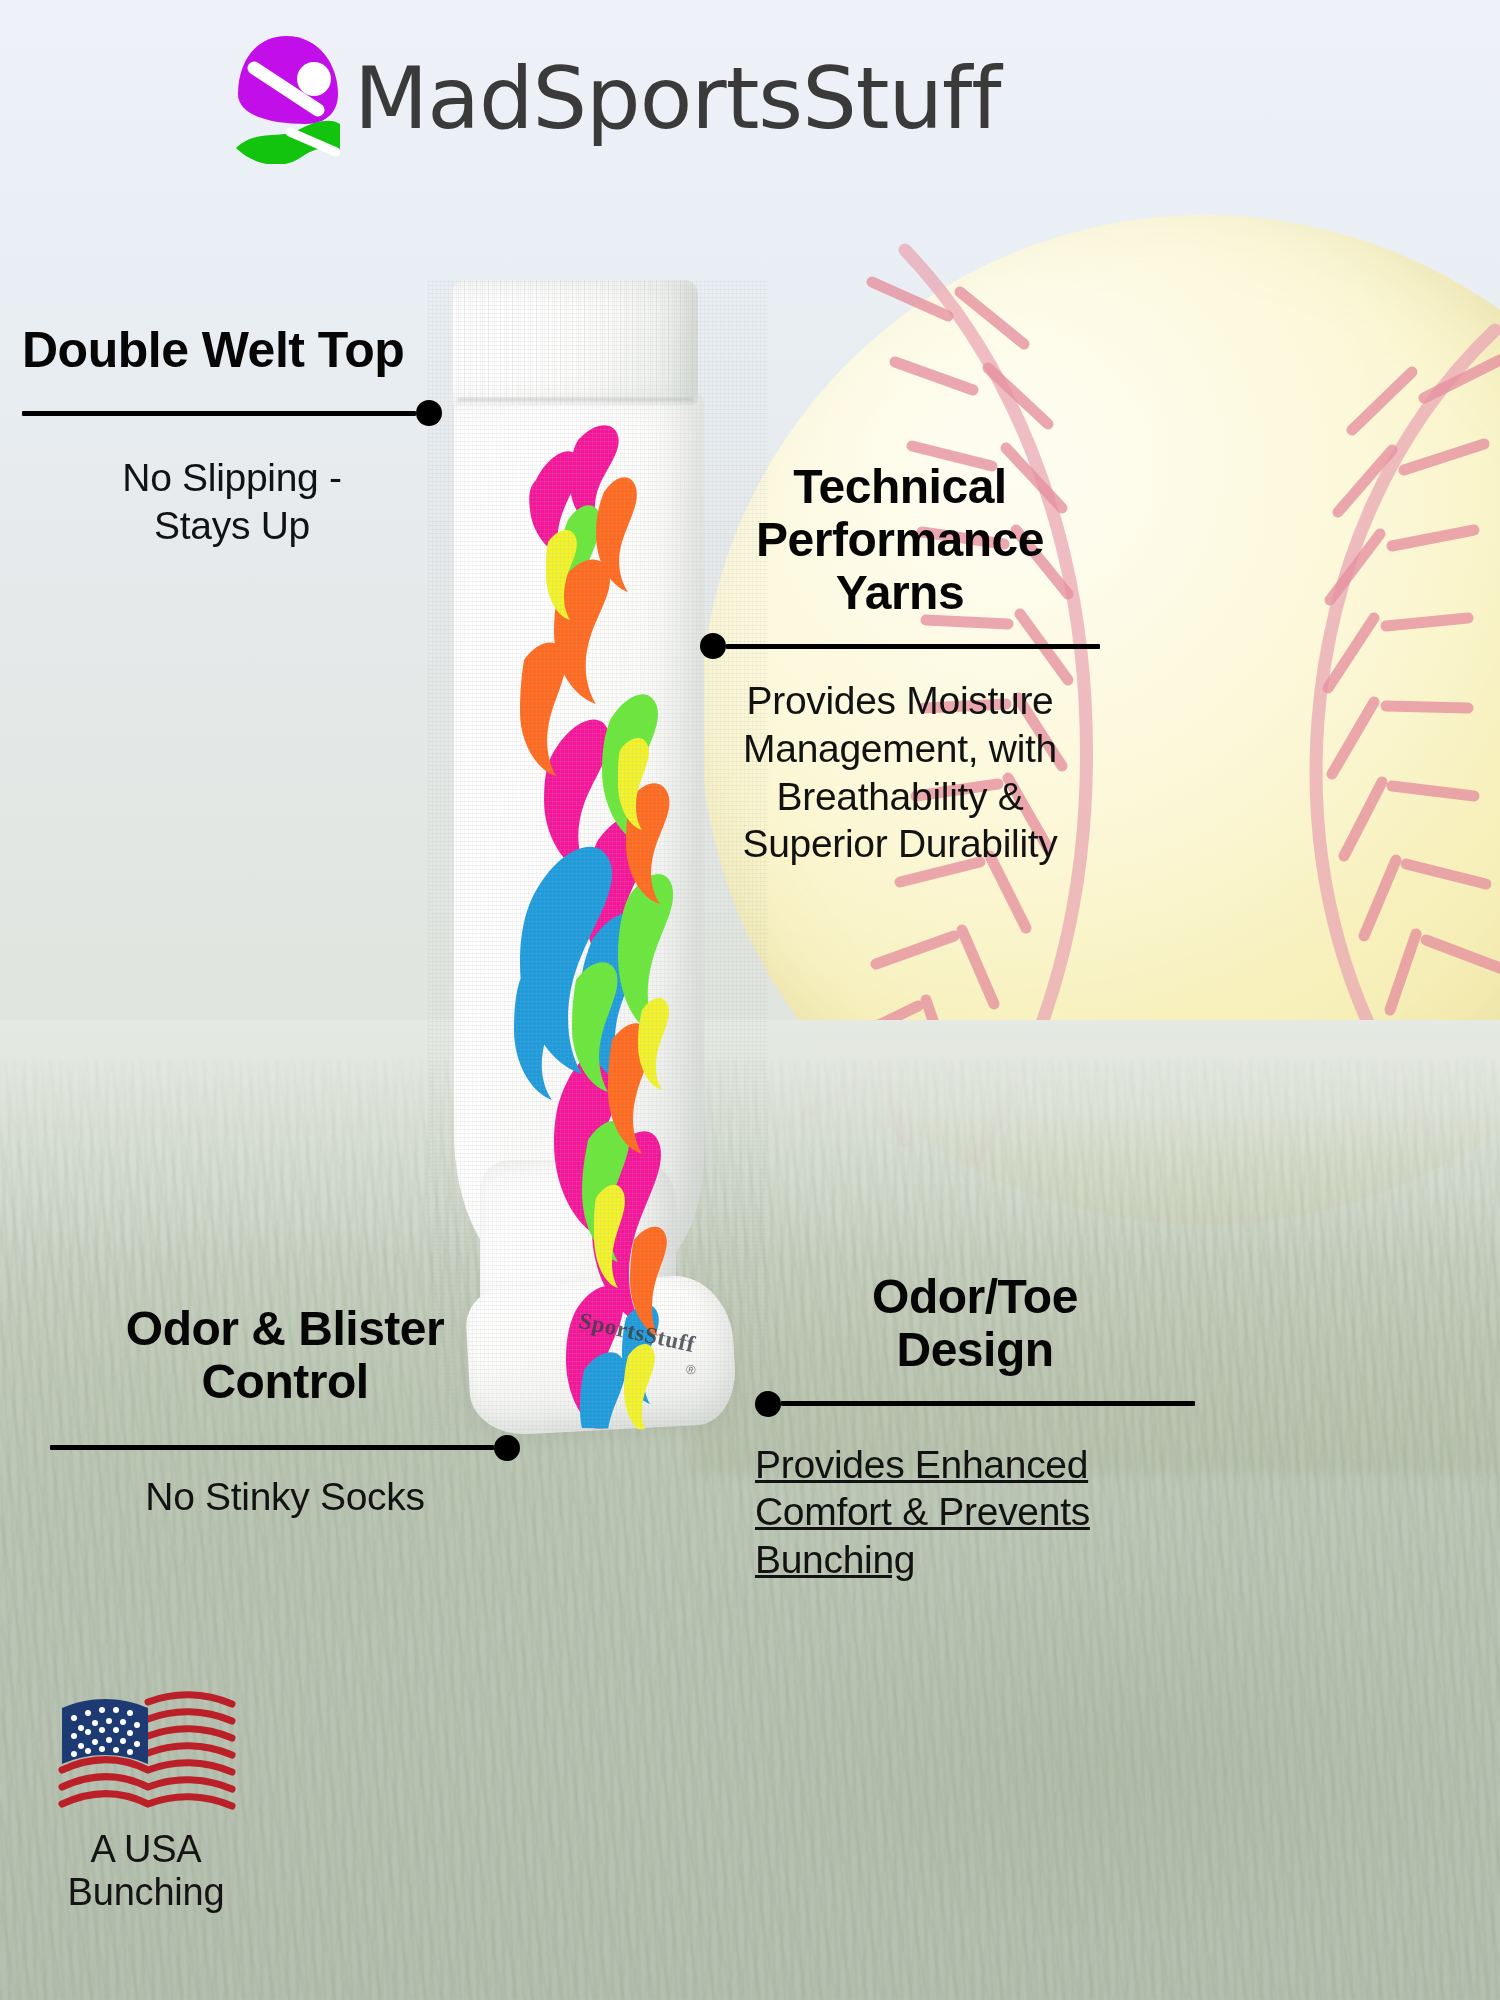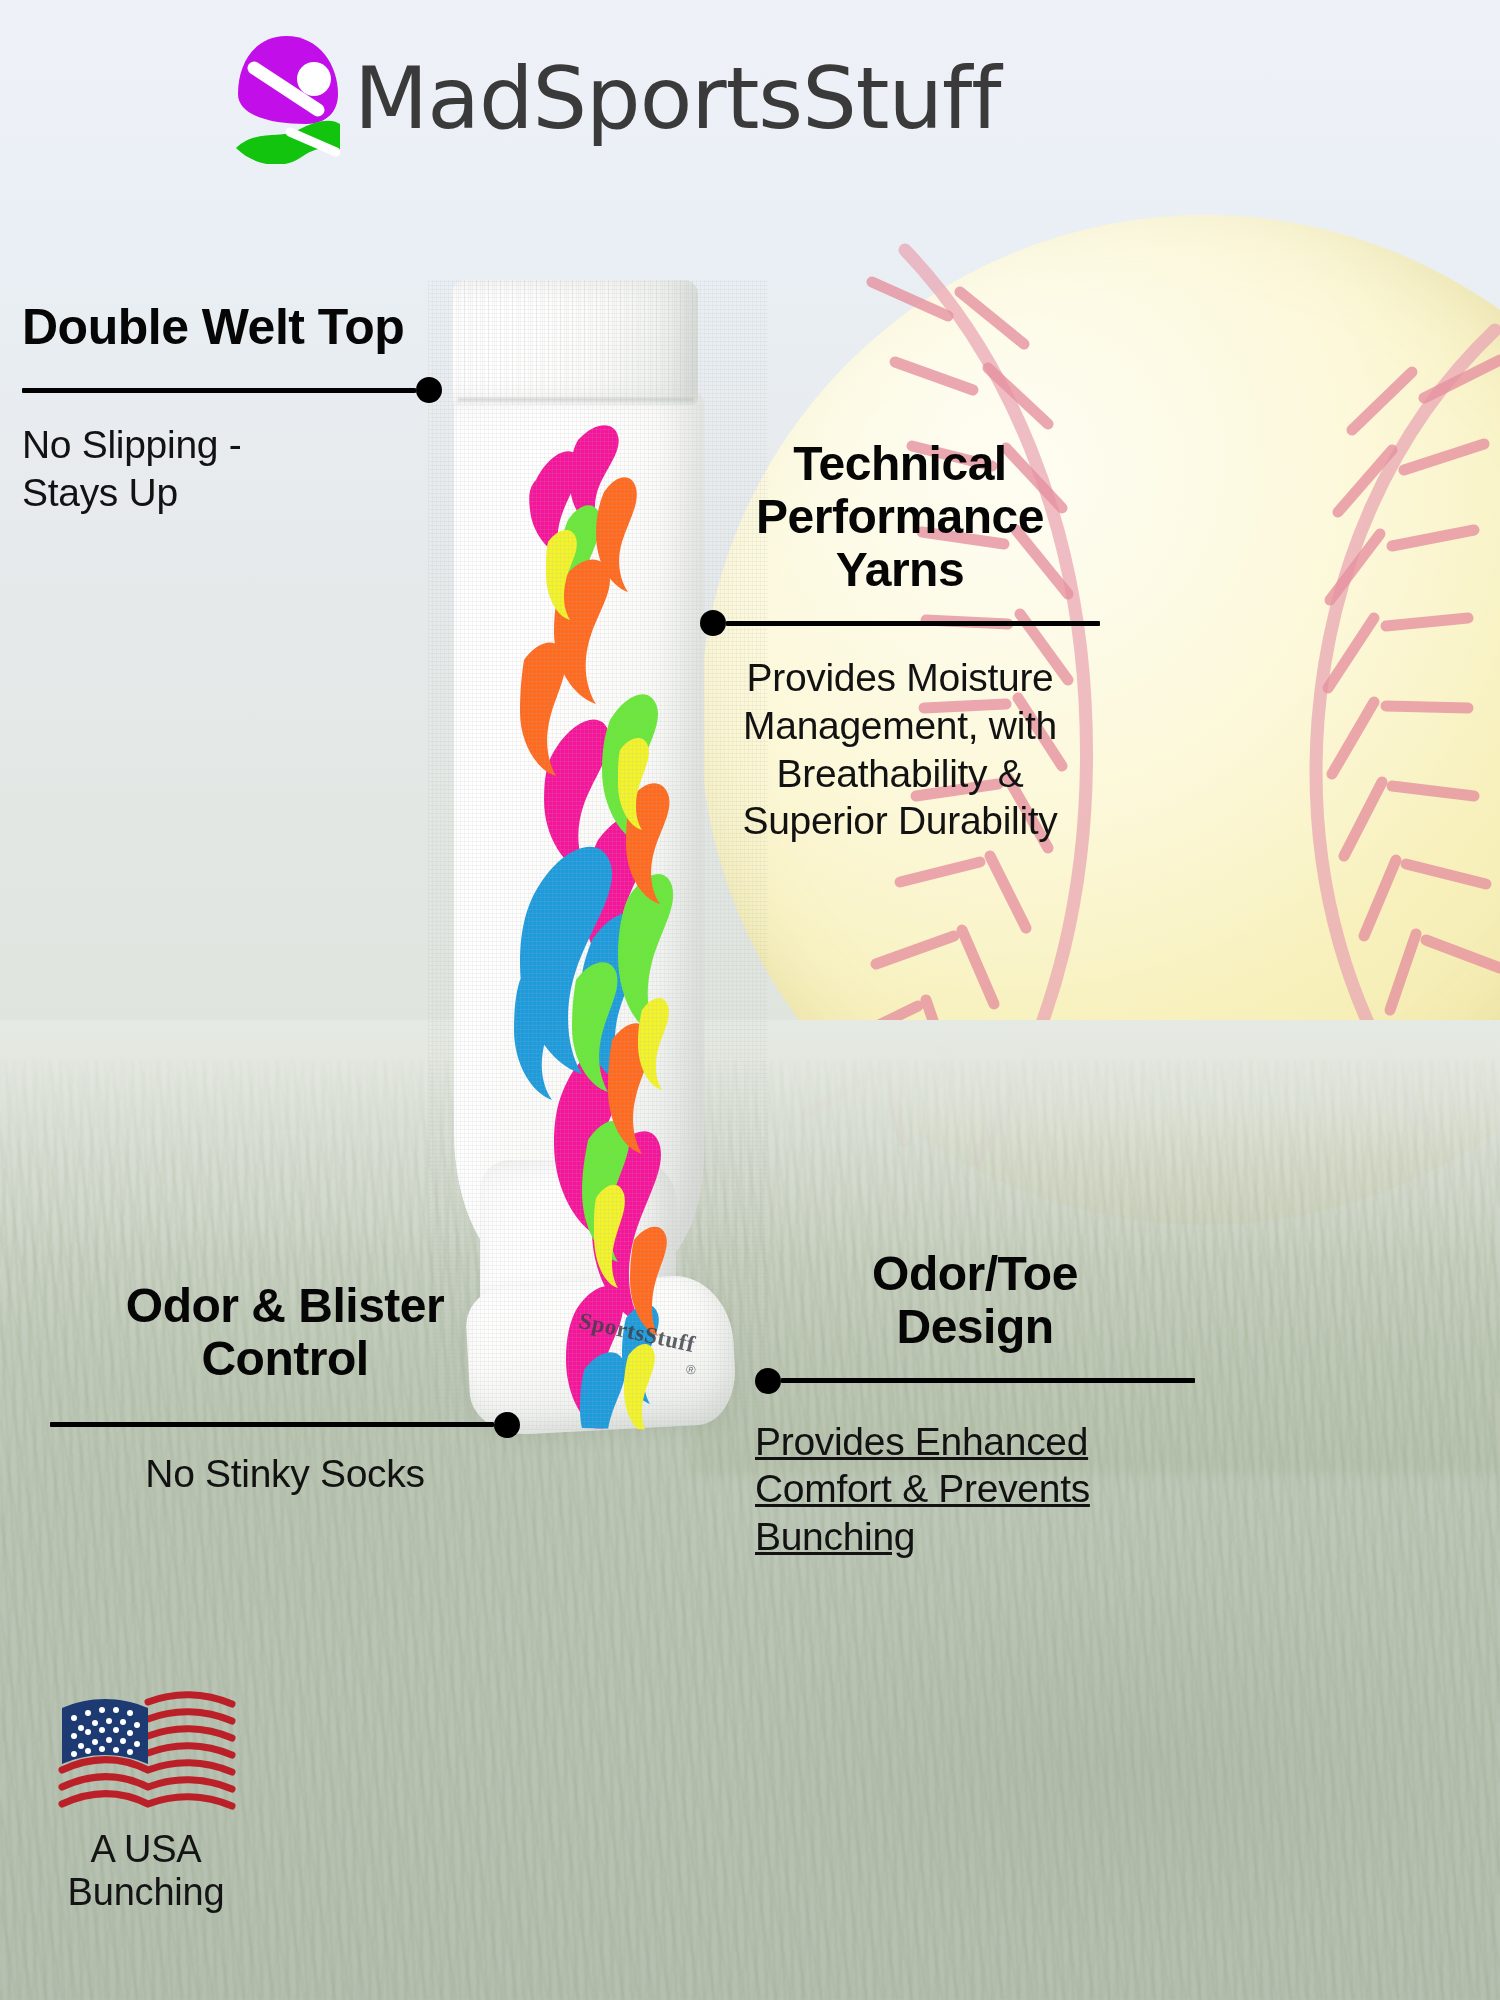--- a/index.html
+++ b/index.html
@@ -116,21 +116,21 @@
   .logo-text {
     font-family:"DejaVu Sans", sans-serif; font-weight:400;
     font-size:86px; color:#3a3a3a; letter-spacing:-1px; line-height:1;
     white-space:nowrap;
   }
 
   
   .callout { position:absolute; }
   .co-head {
     font-weight:bold; color:#060606; line-height:1.1;
-    font-size:46px; letter-spacing:-.5px;
+    font-size:46px; letter-spacing:-.5px;margin-top:23px;
   }
   .co-body { color:#121212; font-size:39px; line-height:1.22; letter-spacing:-.3px; }
   .rule-row { position:relative; display:flex; align-items:center; }
   .rule { height:5px; background:#000; border-radius:1px; }
   .dot { width:26px; height:26px; border-radius:50%; background:#000; flex:none; }
 
   
   .flag-block { position:absolute; left:52px; top:1690px; width:260px; }
   .flag { width:188px; height:128px; display:block; }
   .flag-cap {
@@ -285,21 +285,21 @@
     <div class="sock-brand">SportsStuff</div>
     <div class="sock-reg">®</div>
   </div>
 
   <div class="callout" style="left:22px; top:300px; width:420px;">
     <div class="co-head" style="font-size:50px; white-space:pre-line;">Double Welt Top</div>
     <div class="rule-row" style="margin-top:22px; width:420px;">
       <div class="rule" style="width:394px;"></div>
       <div class="dot"></div>
     </div>
-    <div class="co-body" style="margin-top:18px; text-align:left; width:420px; white-space:pre-line;">No Slipping -
+    <div class="co-body" style="margin-top:28px; text-align:center; width:420px; white-space:pre-line;">No Slipping -
 Stays Up</div>
   </div>
 
   <div class="callout" style="left:700px; top:438px; width:400px;">
     <div class="co-head" style="font-size:48px; text-align:center; width:400px; white-space:pre-line;">Technical
 Performance
 Yarns</div>
     <div class="rule-row" style="margin-top:14px; width:400px;">
       <div class="dot"></div>
       <div class="rule" style="width:374px;"></div>

